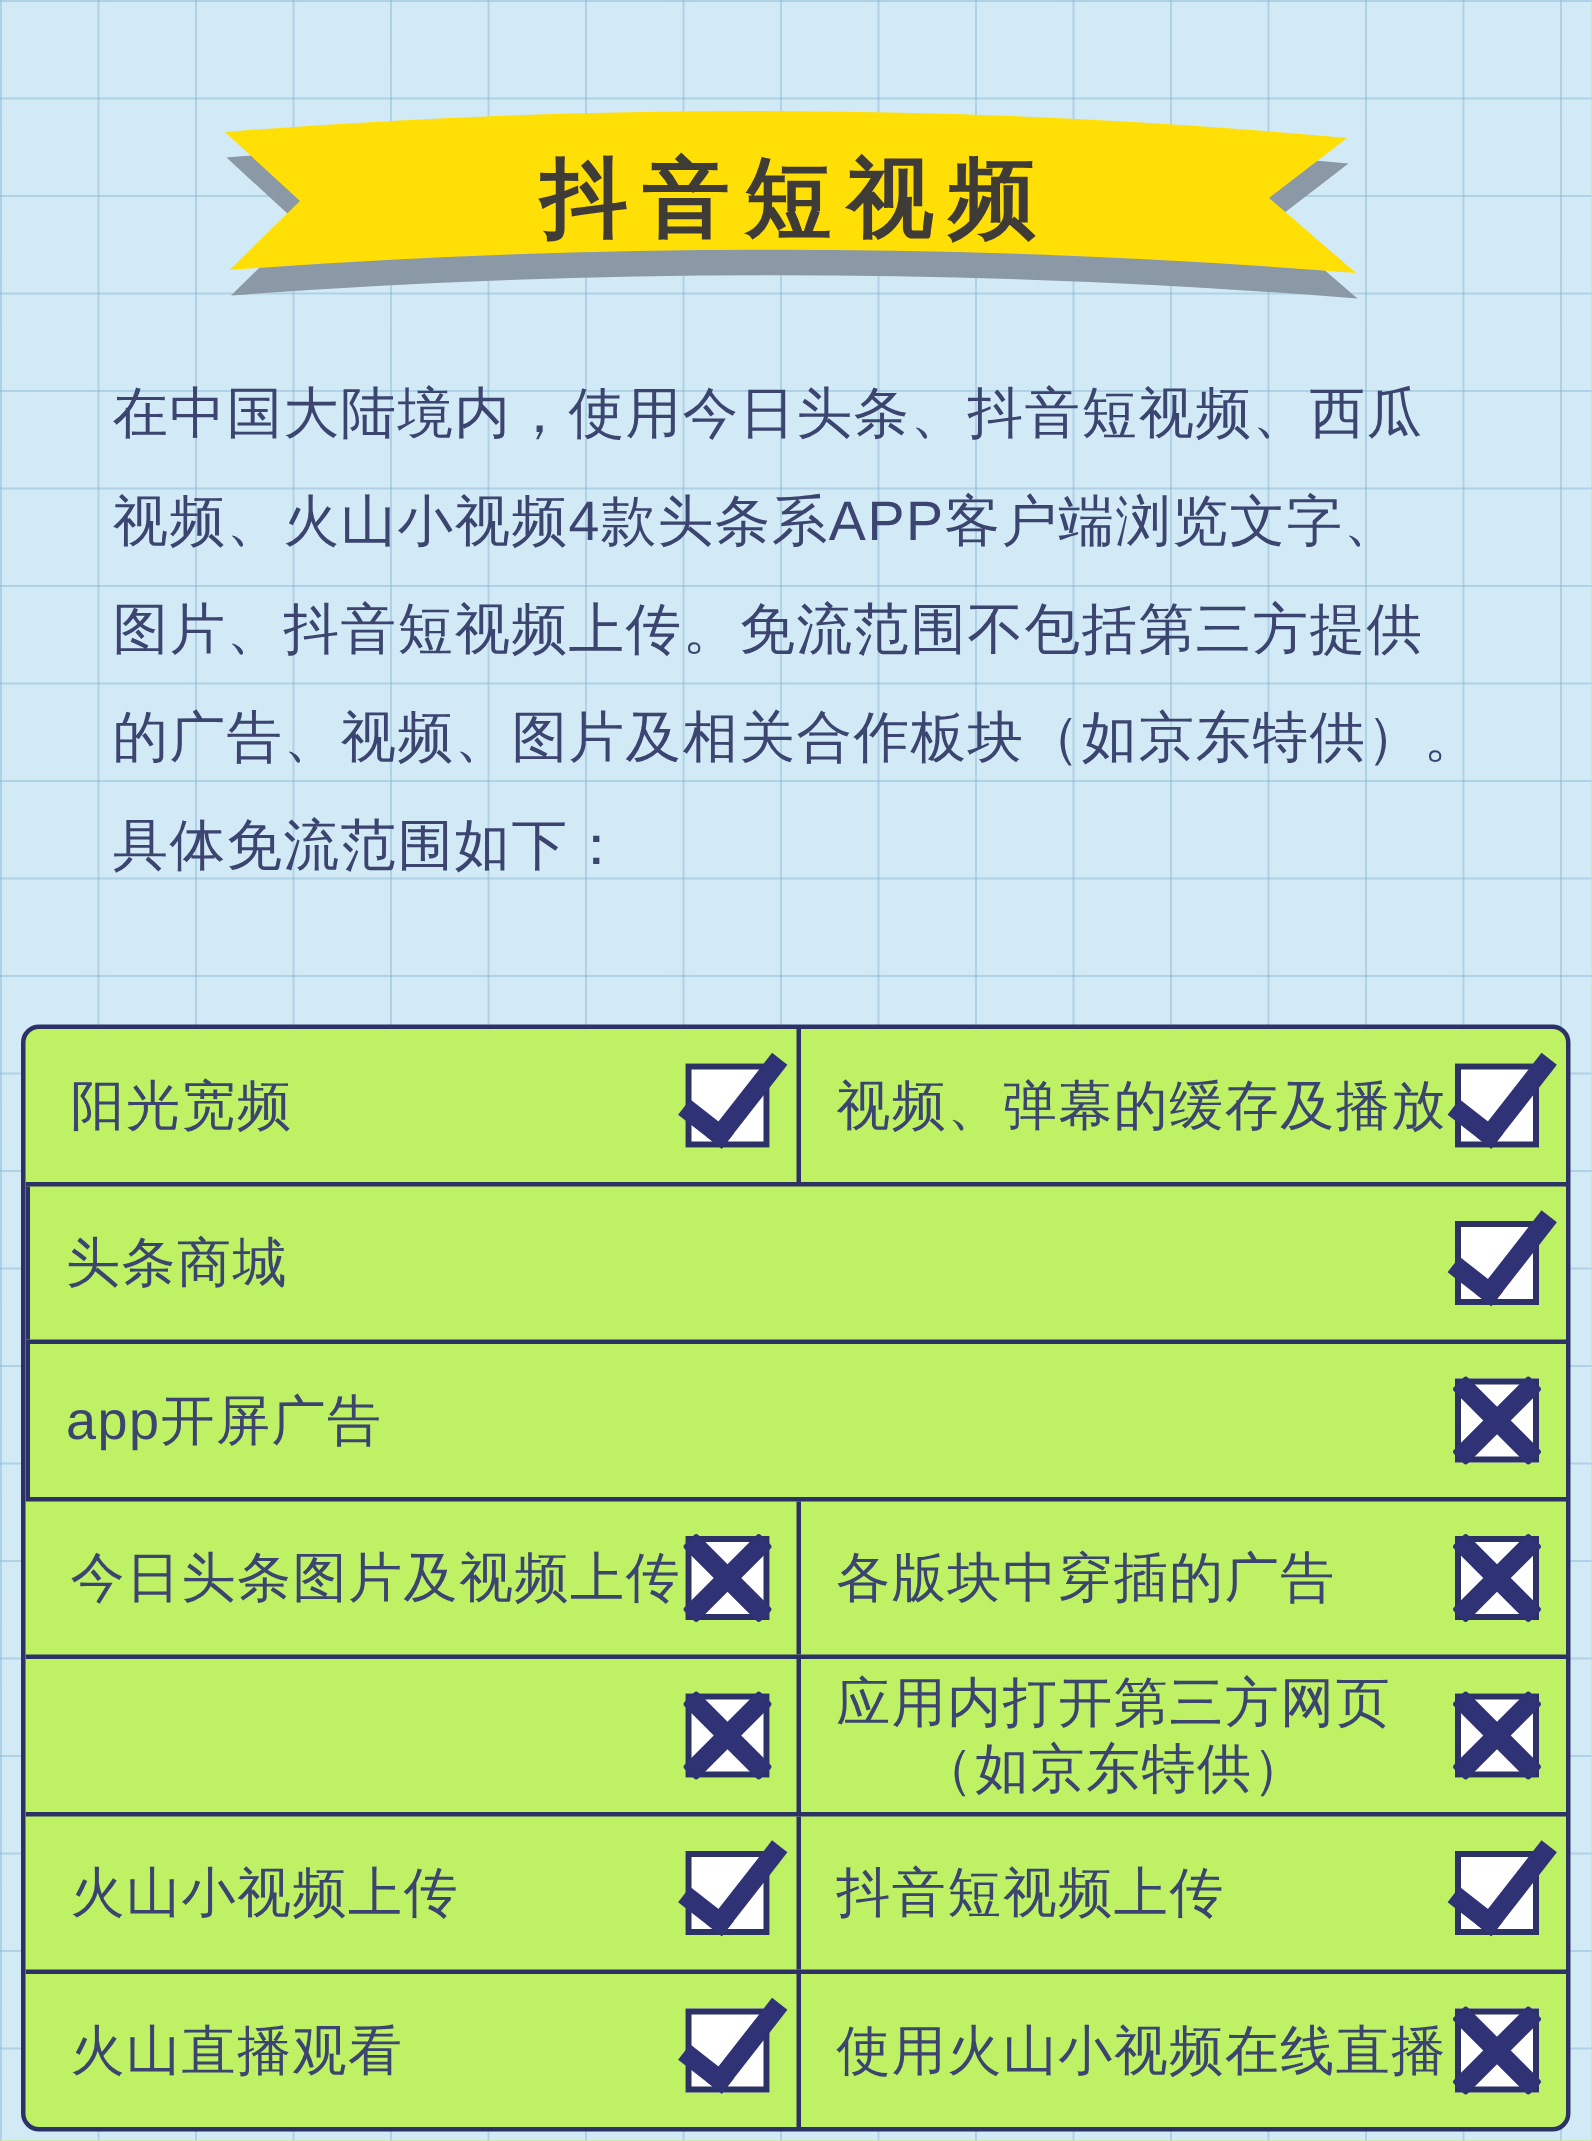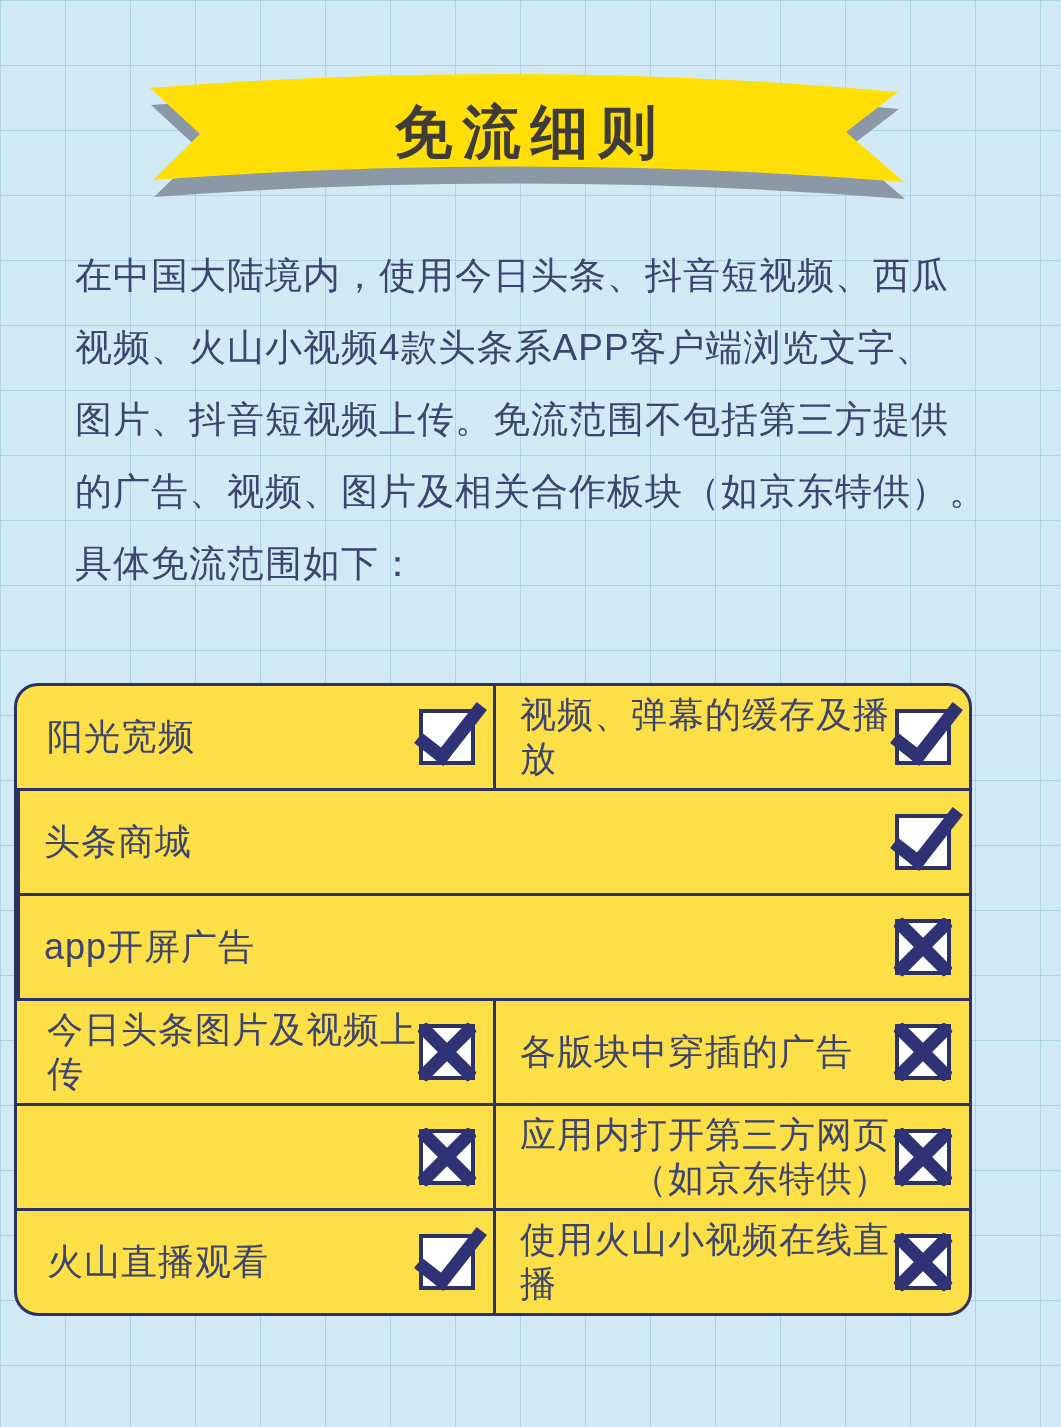--- a/index.html
+++ b/index.html
@@ -42,42 +42,42 @@
   }
   .intro-line{
     font-size:37px;
     line-height:72px;
     letter-spacing:1px;
     white-space:nowrap;
   }
 
   
   .rules-table{
-    position:absolute;left:14px;top:683px;width:958px;
-    background:#fde047;
+    position:absolute;left:14px;top:683px;width:1033px;
+    background:#bef264;
     border:3px solid var(--navy);
-    border-radius:24px;
+    border-radius:12px;
     overflow:hidden;
   }
   .trow{display:flex;height:102px;}
   .trow + .trow{border-top:3px solid var(--navy);height:105px;}
   .tcell{
     flex:1 1 50%;
     display:flex;align-items:center;
     padding:0 18px 0 30px;
     min-width:0;
   }
   .tcell.right{border-left:3px solid var(--navy);padding-left:24px;}
   .cell-label{
     font-size:36px;
     color:var(--text);
     letter-spacing:1px;
     line-height:44px;
   }
-  .label-line2{display:block;text-align:right;}
+  .label-line2{display:block;text-align:center;}
   .label-line2:empty{display:none;}
 
   
   .cb{
     position:relative;
     flex:none;
     margin-left:auto;
     width:56px;height:56px;
     border:4px solid var(--navy);
     background:#fff;
@@ -104,21 +104,21 @@
   .cb[data-mark="cross"]::after{transform:translate(-50%,-50%) rotate(-45deg);}
 </style>
 </head>
 <body>
 
 <div class="ribbon-wrap">
   <svg width="785" height="150" viewBox="0 0 785 150">
     <path d="M 12,18 Q 390,-12 760,22 L 708,62 L 766,112 Q 390,82 15,110 L 62,64 Z" transform="translate(1,17)" fill="#8b98a5"></path>
     <path d="M 12,18 Q 390,-12 760,22 L 708,62 L 766,112 Q 390,82 15,110 L 62,64 Z" fill="#ffdf06"></path>
   </svg>
-  <div class="ribbon-title">免流细则</div>
+  <div class="ribbon-title">抖音短视频</div>
 </div>
 
 <div class="intro">
   <div class="intro-line">在中国大陆境内，使用今日头条、抖音短视频、西瓜</div>
   <div class="intro-line">视频、火山小视频4款头条系APP客户端浏览文字、</div>
   <div class="intro-line">图片、抖音短视频上传。免流范围不包括第三方提供</div>
   <div class="intro-line">的广告、视频、图片及相关合作板块（如京东特供）。</div>
   <div class="intro-line">具体免流范围如下：</div>
 </div>
 
@@ -163,20 +163,30 @@
   <div class="trow">
     <div class="tcell left">
       <span class="cb" data-mark="cross"></span>
     </div>
     <div class="tcell right">
       <span class="cell-label"><span>应用内打开第三方网页</span><span class="label-line2">（如京东特供）</span></span>
       <span class="cb" data-mark="cross"></span>
     </div>
   </div>
 
+  <div class="trow">
+    <div class="tcell left">
+      <span class="cell-label">火山小视频上传</span>
+      <span class="cb" data-mark="check"></span>
+    </div>
+    <div class="tcell right">
+      <span class="cell-label">抖音短视频上传</span>
+      <span class="cb" data-mark="check"></span>
+    </div>
+  </div>
 
   <div class="trow">
     <div class="tcell left">
       <span class="cell-label">火山直播观看</span>
       <span class="cb" data-mark="check"></span>
     </div>
     <div class="tcell right">
       <span class="cell-label">使用火山小视频在线直播</span>
       <span class="cb" data-mark="cross"></span>
     </div>

